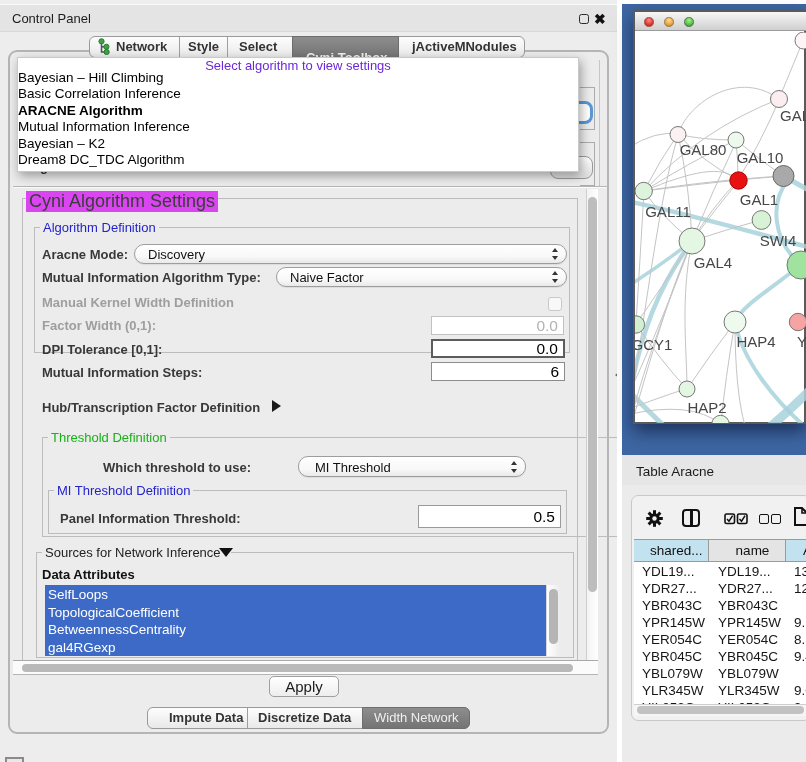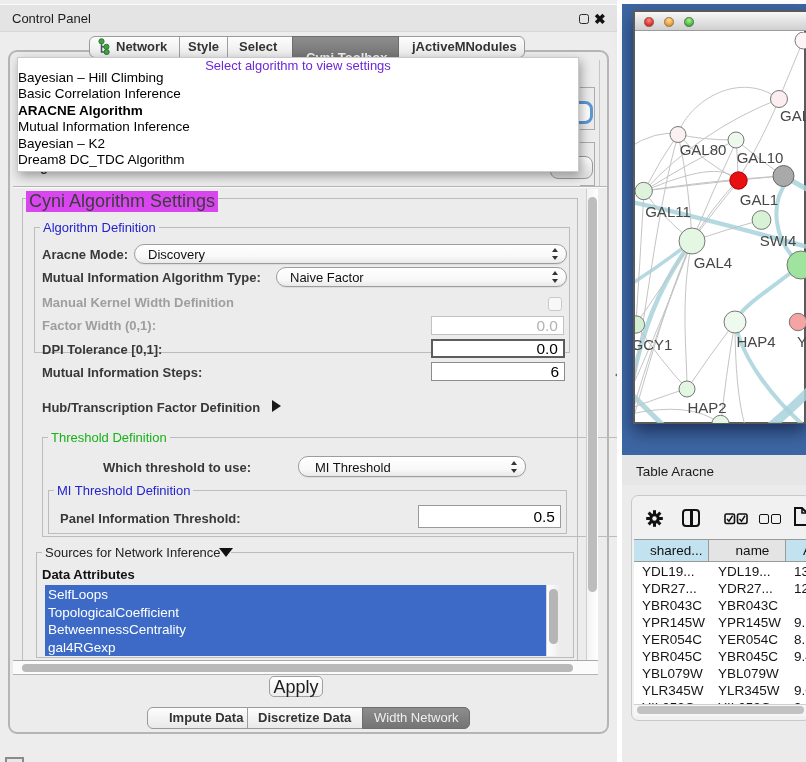--- a/index.html
+++ b/index.html
@@ -121,21 +121,21 @@
 <div class="b" style="left:546px;top:585px;width:14px;height:71px;background:linear-gradient(to right,#ffffff,#ececec);border-left:1px solid #d8d8d8"></div>
 <div class="b" style="left:548.5px;top:589px;width:9px;height:55px;border-radius:4.5px;background:#b5b5b5"></div>
 
 <div class="b" style="left:13px;top:660px;width:585px;height:14px;background:#fbfbfb;border-top:1px solid #a9a9a9"></div>
 <div class="b" style="left:22px;top:663.5px;width:551px;height:8.5px;border-radius:4.5px;background:#b9b9b9"></div>
 <div class="b" style="left:13px;top:674px;width:585px;height:1px;background:#b4b4b4"></div>
 
 <div class="b" style="left:586px;top:189px;width:12px;height:471px;background:linear-gradient(to right,#f3f3f3,#ffffff);border-left:1px solid #cfcfcf"></div>
 <div class="b" style="left:587.5px;top:197px;width:9px;height:395px;border-radius:4.5px;background:#bdbdbd"></div>
 
-<div class="b" style="left:269px;top:676px;width:54px;height:21px;border:1px solid #9f9f9f;border-radius:5px;background:linear-gradient(#ffffff,#ededed);text-align:center;line-height:20px;font-size:18px;color:#1c1c1c">Apply</div>
+<div class="b" style="left:269px;top:676px;width:70px;height:21px;border:1px solid #9f9f9f;border-radius:5px;background:linear-gradient(#ffffff,#ededed);text-align:center;line-height:20px;font-size:15px;color:#1c1c1c">Apply</div>
 
 <div class="b" style="left:147px;top:707px;width:323px;height:22px;border:1px solid #9a9a9a;border-radius:6px;background:linear-gradient(#fdfdfd,#e9e9e9)"></div>
 <div class="b" style="left:362px;top:707px;width:108px;height:22px;background:linear-gradient(#8d8d8d,#747474);border:1px solid #6e6e6e;border-radius:0 6px 6px 0"></div>
 <div class="b" style="left:247px;top:708px;width:1px;height:20px;background:#9e9e9e"></div>
 <div class="tabtxt" style="left:169px;top:707px">Impute Data</div>
 <div class="tabtxt" style="left:258px;top:707px">Discretize Data</div>
 <div class="tabtxt" style="left:374px;top:707px;color:#efefef;font-weight:normal">Width Network</div>
 
 <div class="b" style="left:5px;top:757px;width:19px;height:18px;border:2px solid #8a8a8a;background:#e8e8e8"></div>
 

